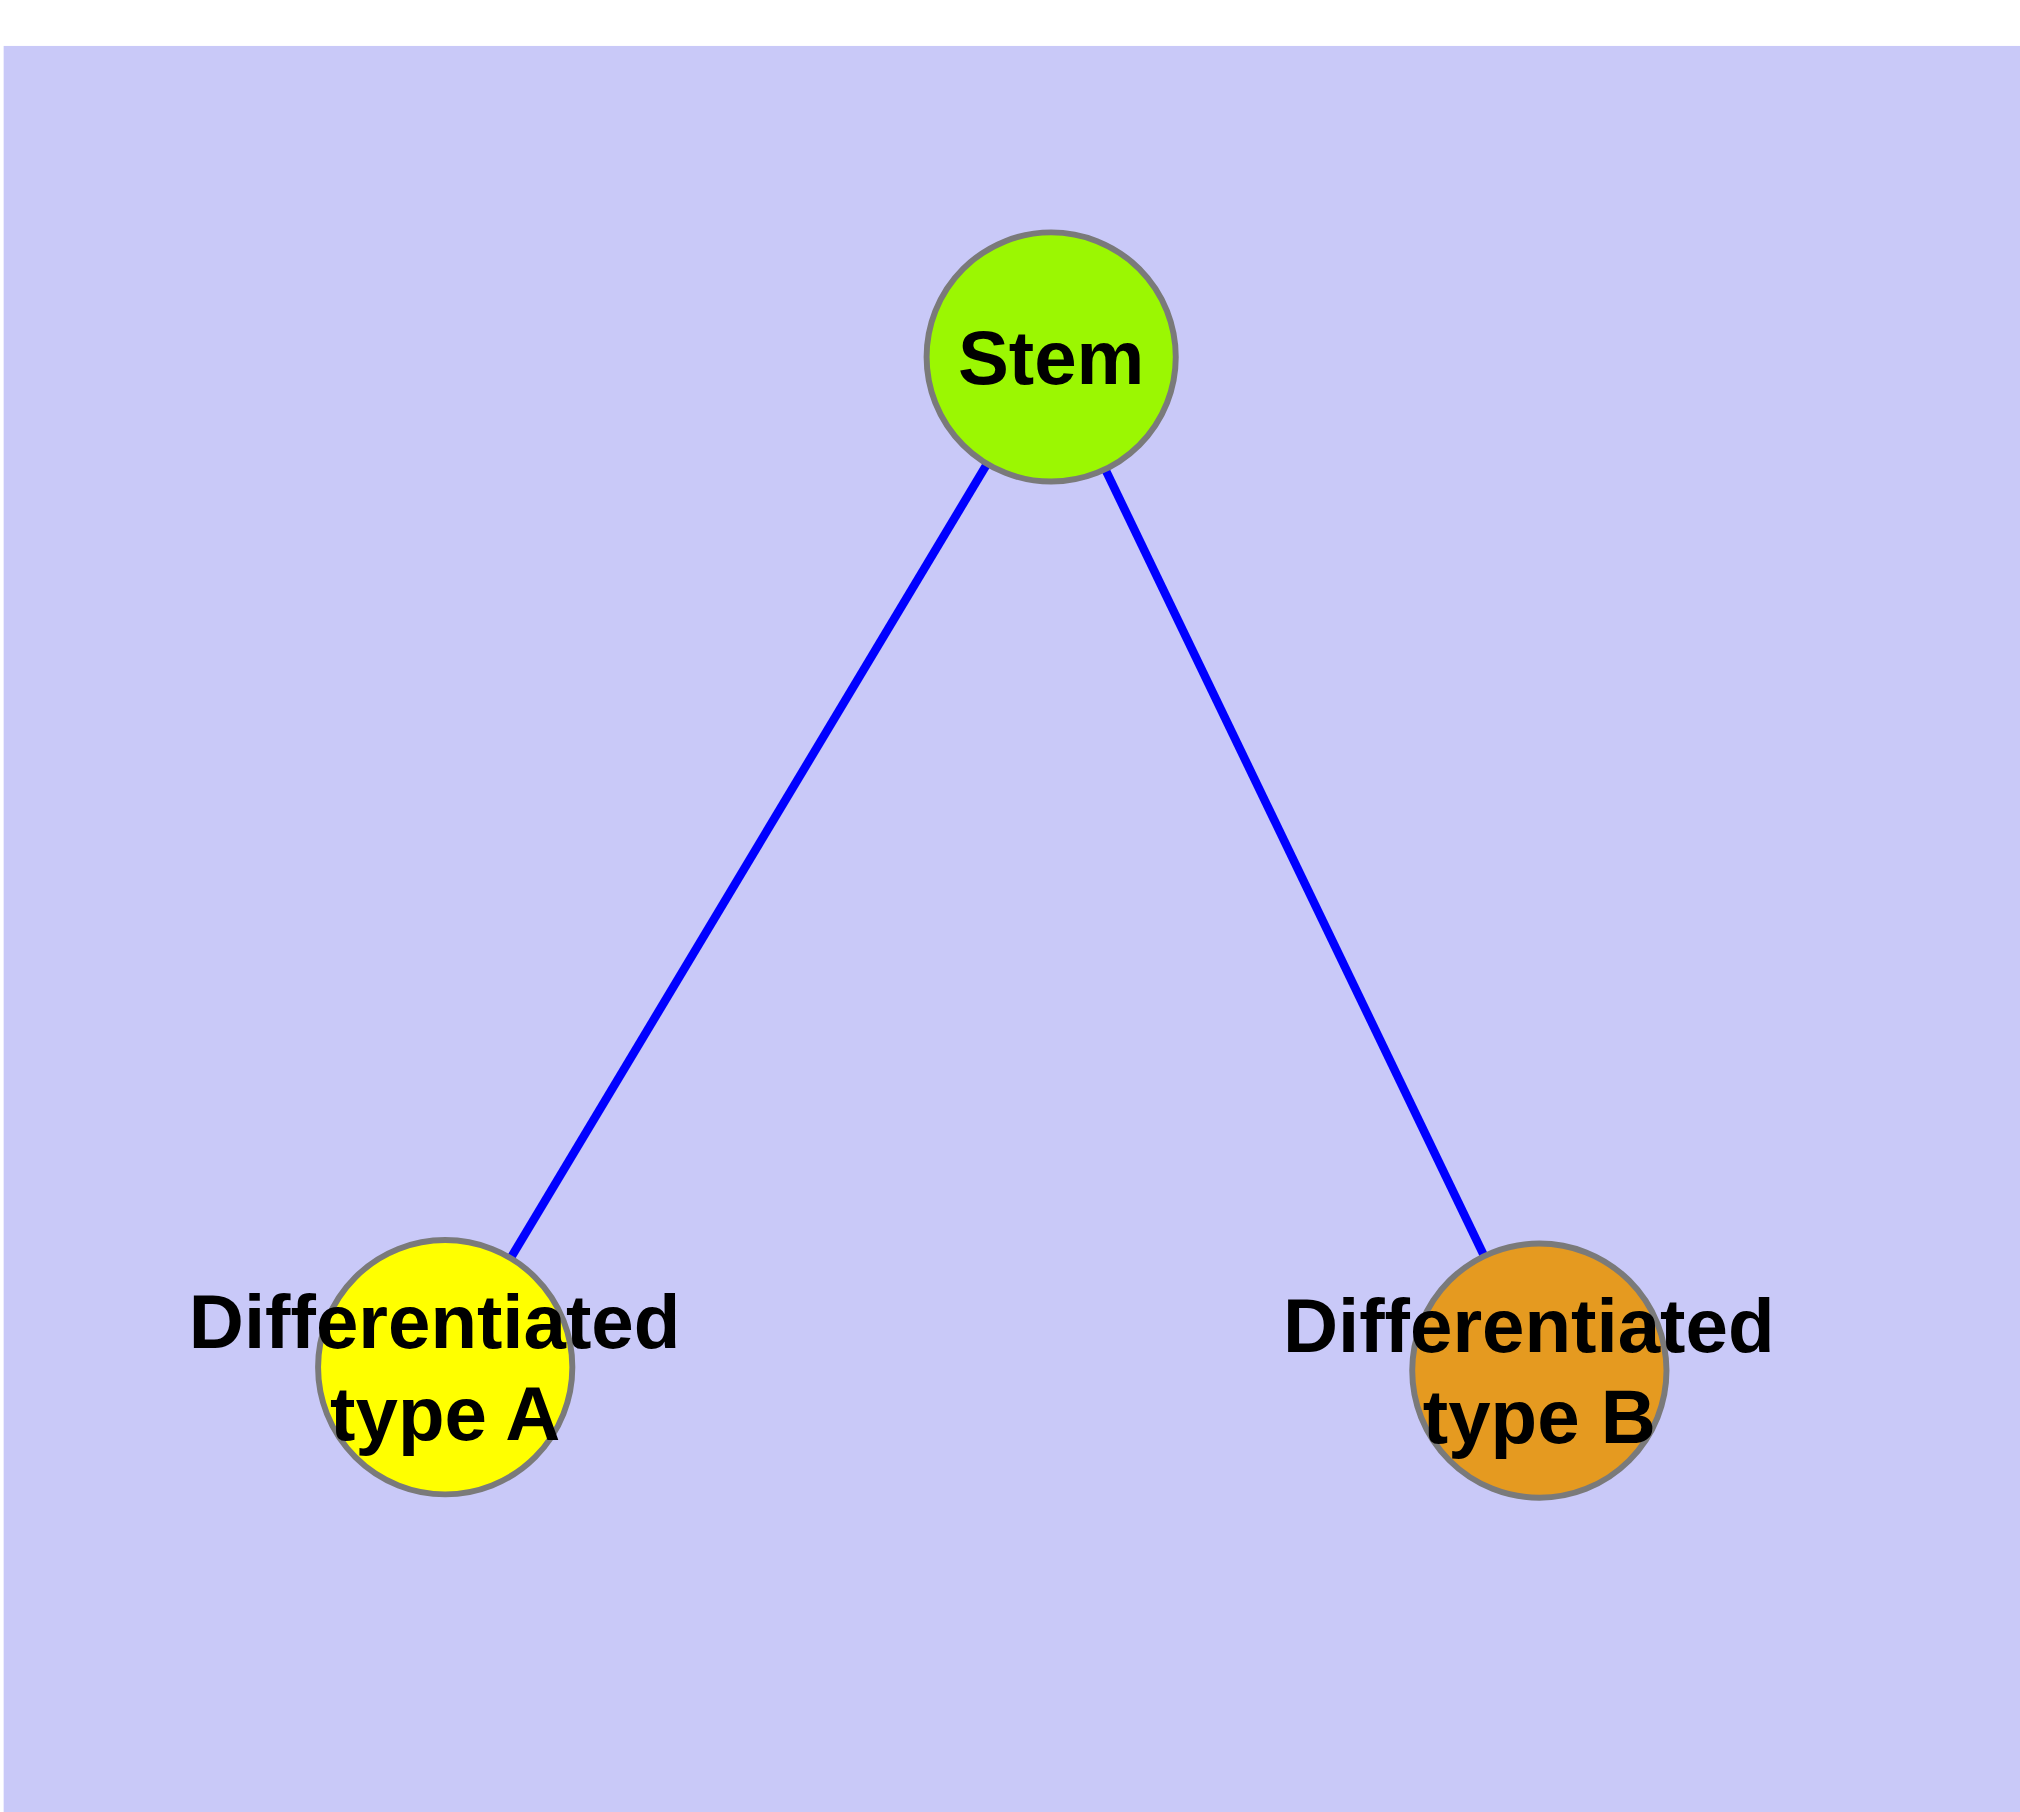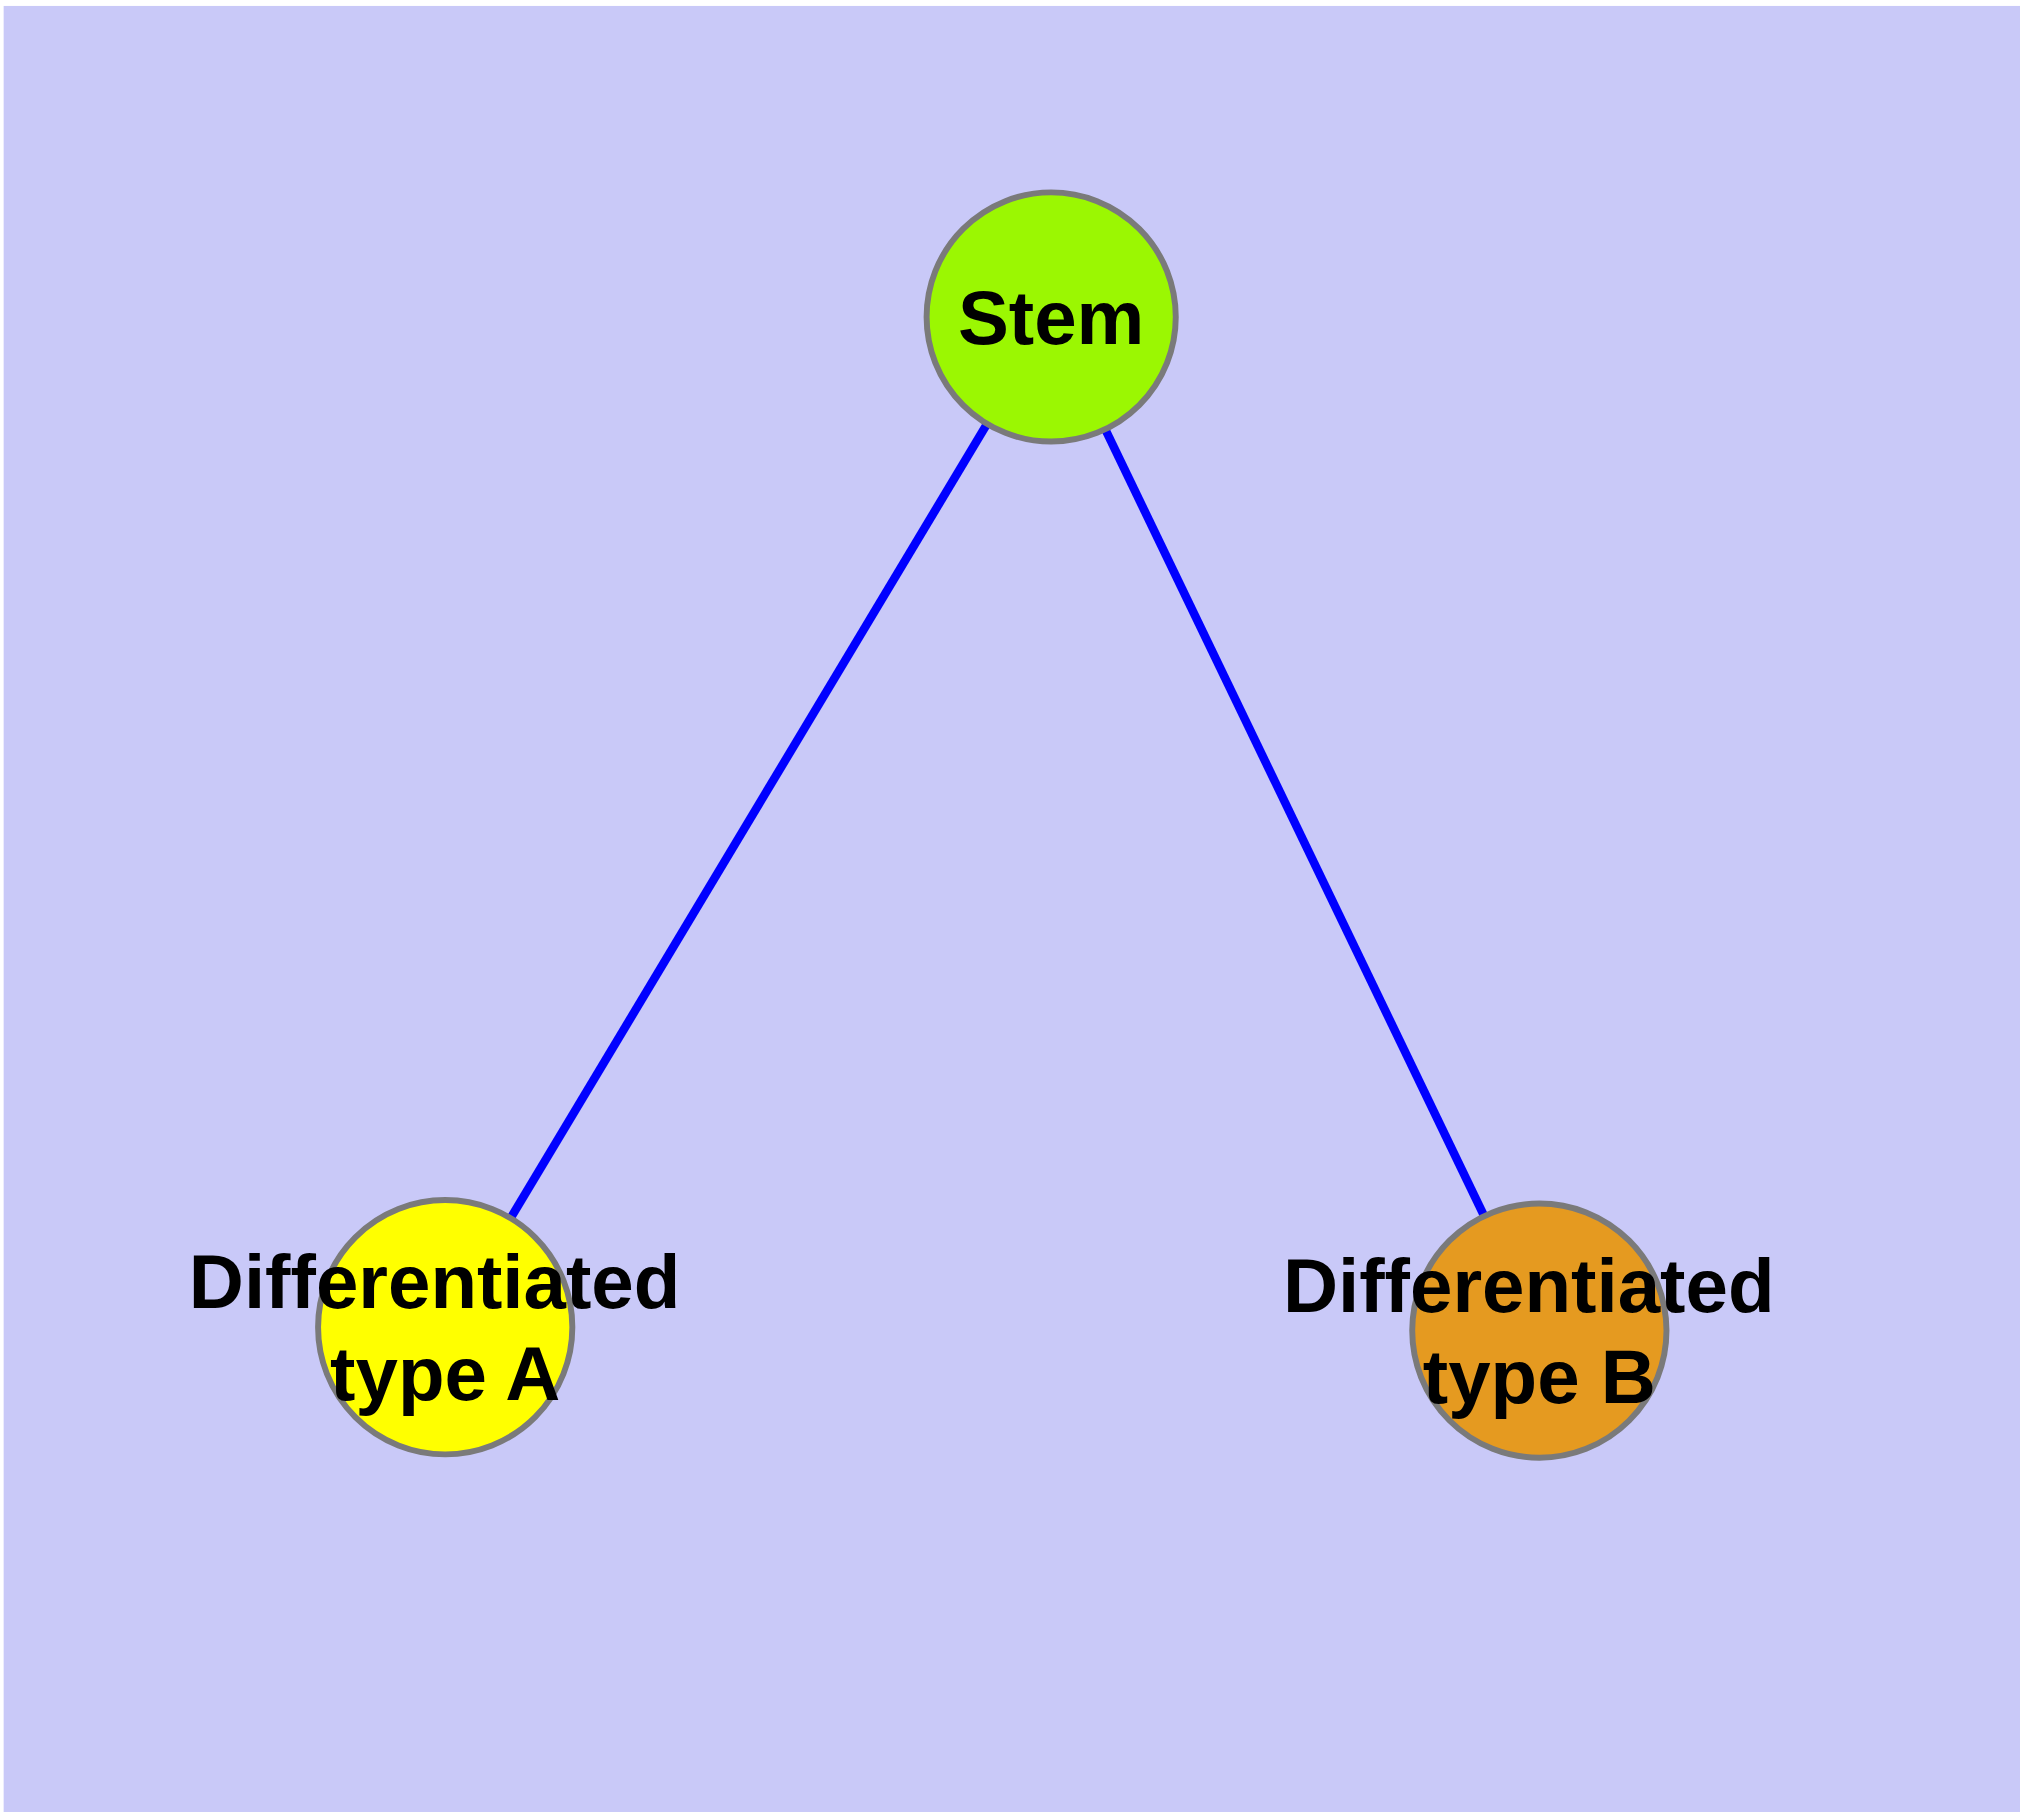--- a/index.html
+++ b/index.html
@@ -7,20 +7,21 @@
     padding: 0;
     background: #ffffff;
     width: 2021px;
     height: 1812px;
     overflow: hidden;
   }
   .stage {
     position: relative;
     width: 2021px;
     height: 1308px;
+    margin-top: 40px;
   }
   svg {
     display: block;
   }
   .edge {
     stroke-width: 10px;
     fill: none;
   }
   .node-circle {
     stroke-width: 7px;

